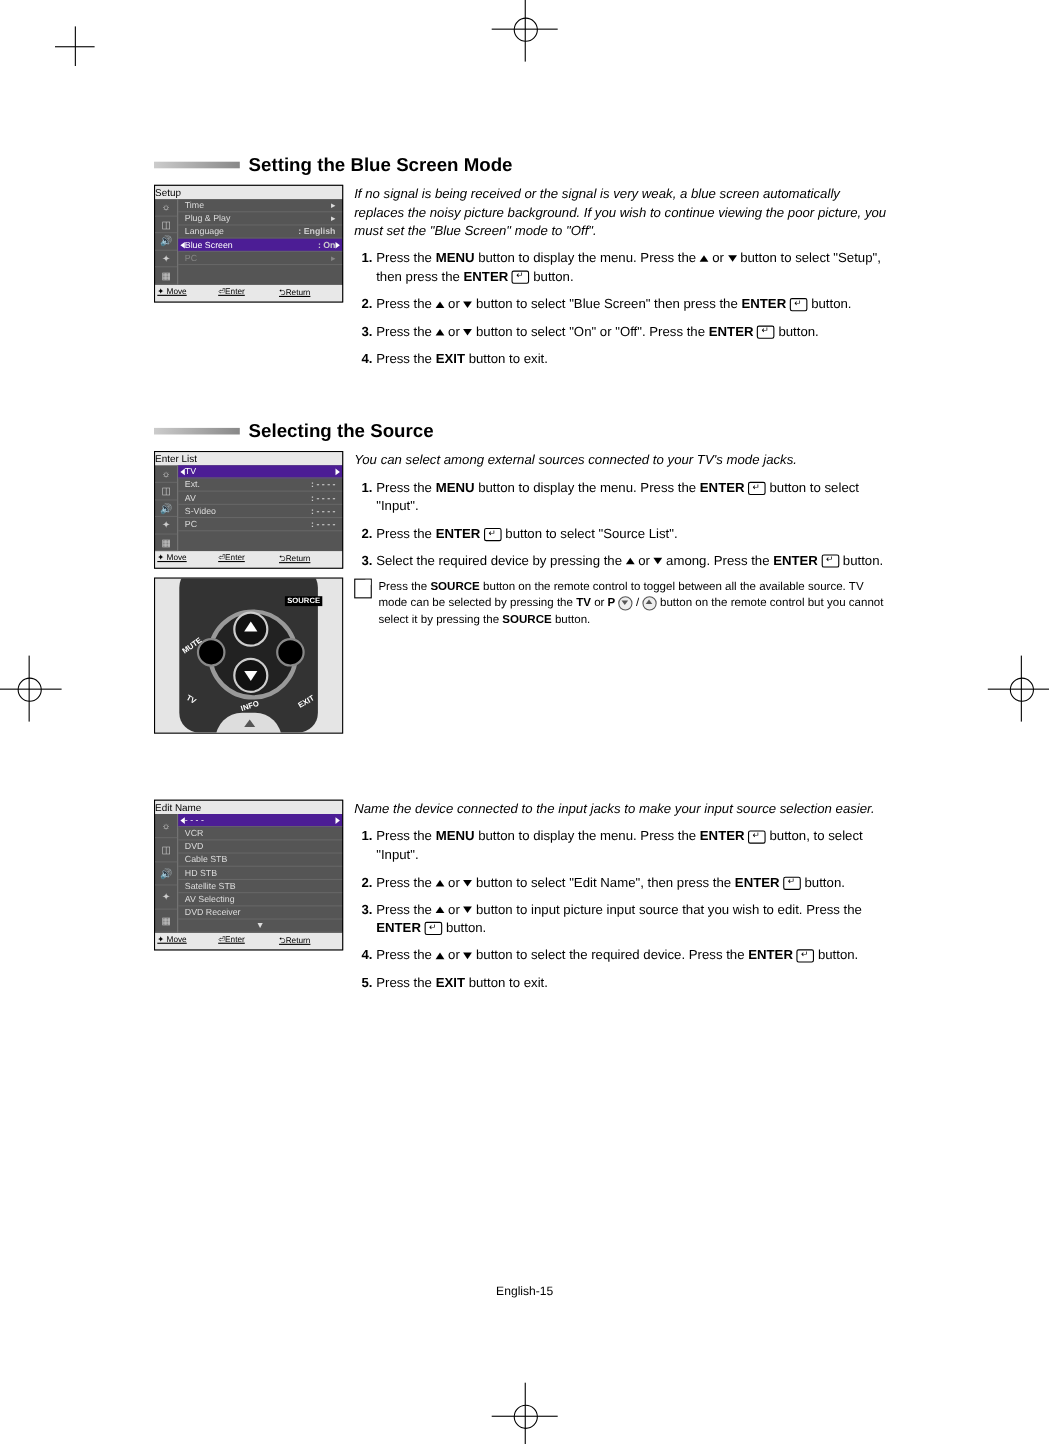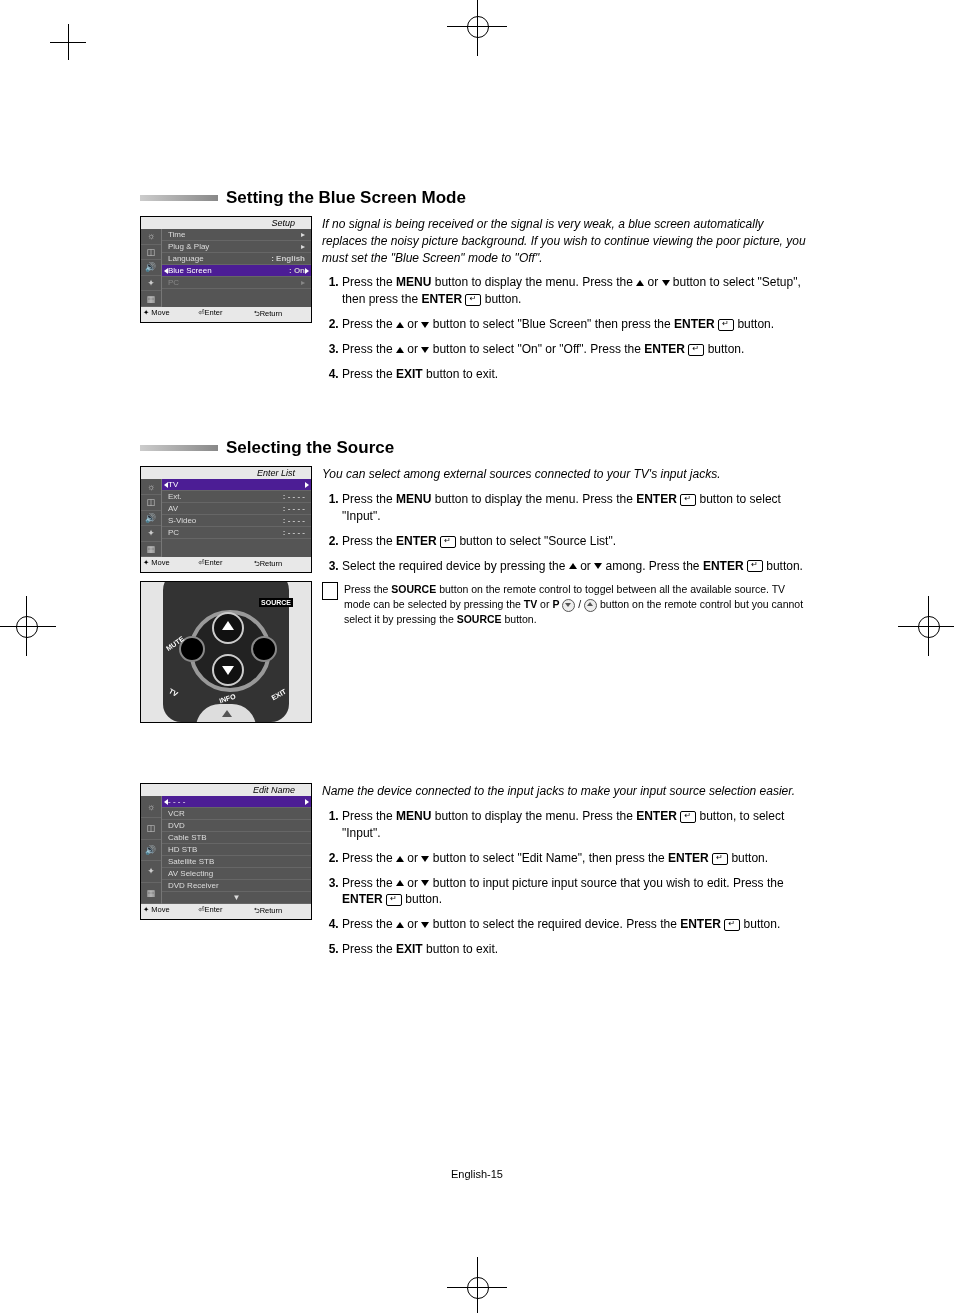--- a/index.html
+++ b/index.html
@@ -58,21 +58,21 @@
   .reg-left  { top: 596px; left: -4px; }
   .reg-right { top: 596px; right: -4px; }
 
   .content {
     position: absolute;
     top: 140px;
     left: 140px;
     width: 670px;
   }
 
-  .section { margin-bottom: 40px; margin-top: 48px; }
+  .section { margin-bottom: 40px; }
   .heading-row {
     display: flex;
     align-items: center;
     margin-bottom: 8px;
   }
   .heading-bar {
     width: 78px;
     height: 6px;
     background: linear-gradient(to right, #ccc, #888);
     margin-right: 8px;
@@ -166,24 +166,22 @@
     width: 170px;
     background: #555;
     color: #ddd;
     font-size: 8px;
     border: 1px solid #000;
     margin-bottom: 8px;
   }
   .osd-title {
     background: #e8e8e8;
     color: #000;
-    text-align: right;
-    padding: 1px 16px;
+    padding: 1px 0;
     font-size: 9px;
-    font-style: italic;
   }
   .osd-body { display: flex; min-height: 78px; }
   .osd-icons {
     width: 20px;
     display: flex;
     flex-direction: column;
     border-right: 1px solid #777;
   }
   .osd-icons span {
     flex: 1;
@@ -216,20 +214,21 @@
   .osd-row.sel::before { left:2px; border-right:4px solid #fff; }
   .osd-row.sel::after  { right:2px; border-left:4px solid #fff; }
   .osd-row.dim { color: #888; }
   .osd-row .val { color: #ccc; font-weight: bold; }
   .osd-foot {
     background: #e8e8e8;
     color: #000;
     display: flex;
     font-size: 7.5px;
     padding: 1px 2px;
+    text-decoration: underline;
   }
   .osd-foot span { flex: 1; }
 
   .remote-img {
     width: 170px;
     height: 140px;
     background: #e5e5e5;
     border: 1px solid #000;
     position: relative;
     overflow: hidden;
@@ -452,21 +451,21 @@
             <div class="remote-side remote-r"></div>
             <div class="remote-nav"></div>
             <div class="remote-lbl lbl-source">SOURCE</div>
             <div class="remote-lbl lbl-mute">MUTE</div>
             <div class="remote-lbl lbl-tv">TV</div>
             <div class="remote-lbl lbl-info">INFO</div>
             <div class="remote-lbl lbl-exit">EXIT</div>
           </div>
         </div>
         <div class="right-col">
-          <div class="intro">You can select among external sources connected to your TV's input jacks.</div>
+          <div class="intro">You can select among external sources connected to your TV's mode jacks.</div>
           <ol class="steps">
             <li><span>Press the </span><span class="b">MENU</span><span> button to display the menu. Press the </span><span class="b">ENTER</span> <span class="enter-icn"></span><span> button to select "Input".</span></li>
             <li><span>Press the </span><span class="b">ENTER</span> <span class="enter-icn"></span><span> button to select "Source List".</span></li>
             <li><span>Select the required device by pressing the </span><span class="tri-up"></span> or <span class="tri-down"></span><span> among. Press the </span><span class="b">ENTER</span> <span class="enter-icn"></span><span> button.</span></li>
           </ol>
           <div class="note-row">
             <div class="note-icn"></div>
             <div>
               <span>Press the </span><span class="b">SOURCE</span><span> button on the remote control to toggel between all the available source. TV mode can be selected by pressing the </span><span class="b">TV</span><span> or </span><span class="b">P</span> <span class="circ-btn down"></span> / <span class="circ-btn up"></span><span> button on the remote control but you cannot select it by pressing the </span><span class="b">SOURCE</span><span> button.</span>
             </div>

